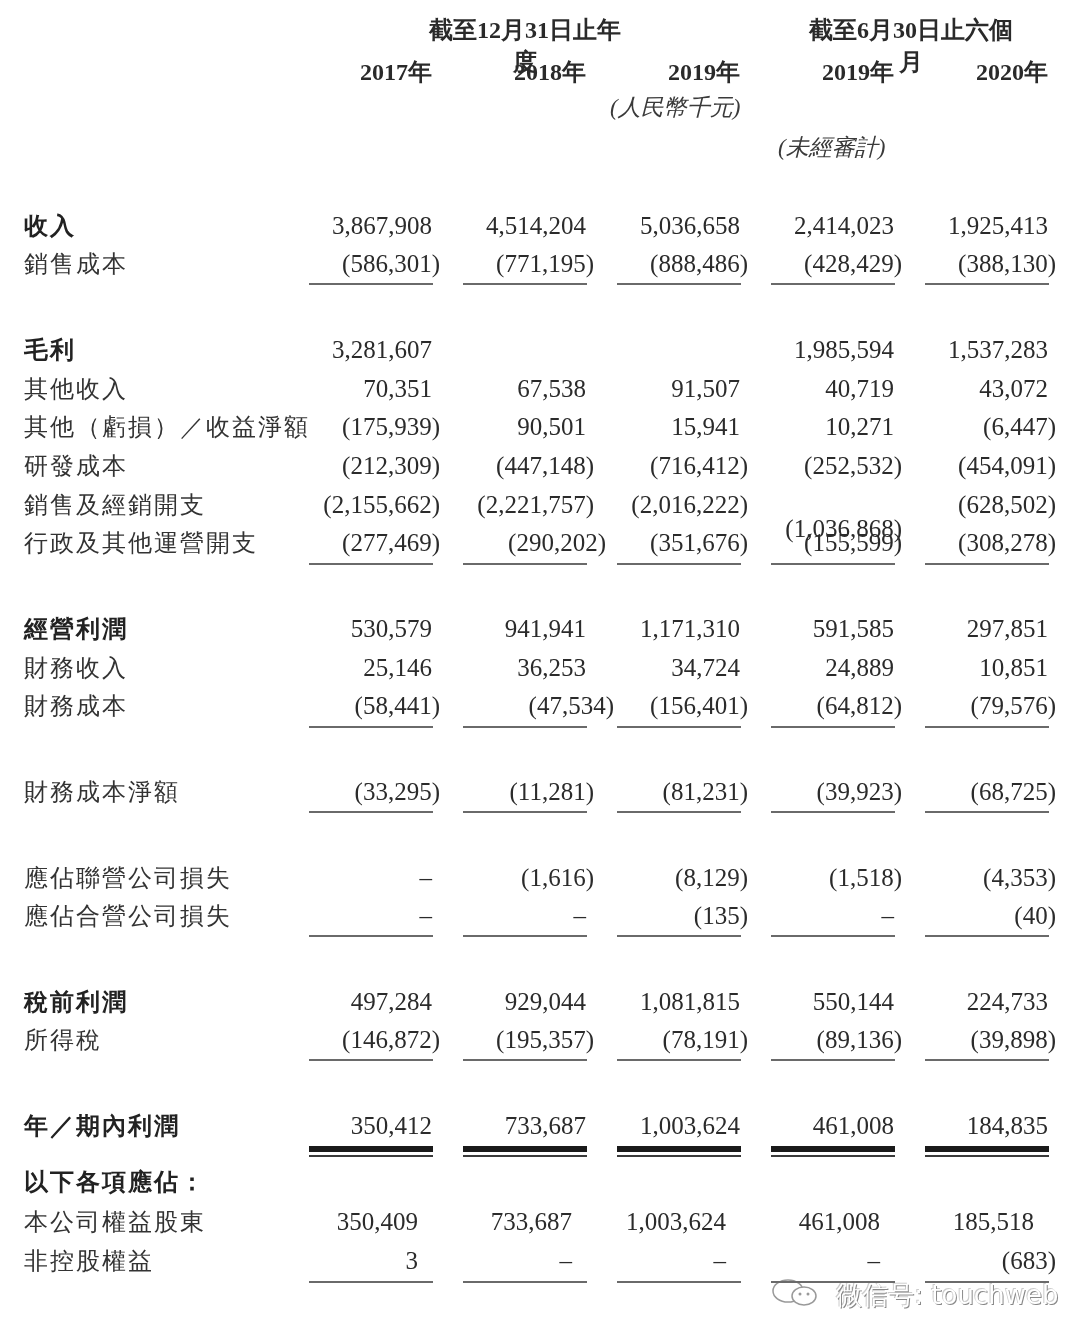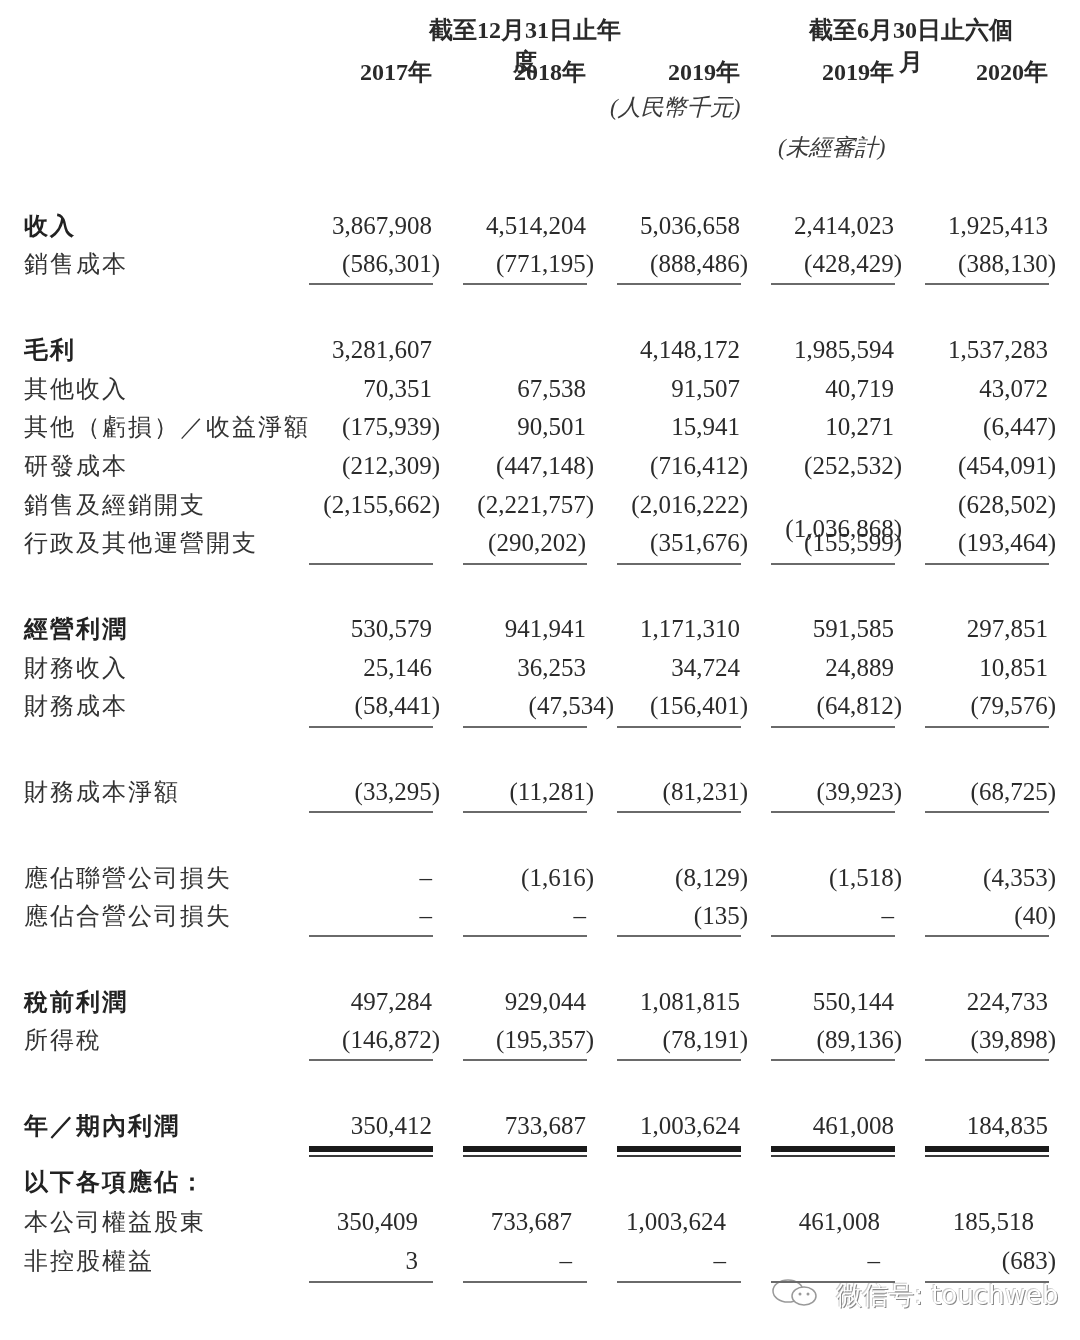--- a/index.html
+++ b/index.html
@@ -73,21 +73,20 @@
       <div class="label">銷售成本</div>
       <div class="cell" style="left: 260px;">(586,301)</div>
       <div class="cell" style="left: 414px;">(771,195)</div>
       <div class="cell" style="left: 568px;">(888,486)</div>
       <div class="cell" style="left: 722px;">(428,429)</div>
       <div class="cell" style="left: 876px;">(388,130)</div>
     </div>
     <div class="row" style="top: 331px;">
       <div class="label bold">毛利</div>
       <div class="cell" style="left: 252px;">3,281,607</div>
-      <div class="cell" style="left: 560px;">4,148,172</div>
       <div class="cell" style="left: 714px;">1,985,594</div>
       <div class="cell" style="left: 868px;">1,537,283</div>
     </div>
     <div class="row" style="top: 370px;">
       <div class="label">其他收入</div>
       <div class="cell" style="left: 252px;">70,351</div>
       <div class="cell" style="left: 406px;">67,538</div>
       <div class="cell" style="left: 560px;">91,507</div>
       <div class="cell" style="left: 714px;">40,719</div>
       <div class="cell" style="left: 868px;">43,072</div>
@@ -111,24 +110,25 @@
     <div class="row" style="top: 486px;">
       <div class="label">銷售及經銷開支</div>
       <div class="cell" style="left: 260px;">(2,155,662)</div>
       <div class="cell" style="left: 414px;">(2,221,757)</div>
       <div class="cell" style="left: 568px;">(2,016,222)</div>
       <div class="cell" style="left: 722px; margin-top: 24px;">(1,036,868)</div>
       <div class="cell" style="left: 876px;">(628,502)</div>
     </div>
     <div class="row" style="top: 524px;">
       <div class="label">行政及其他運營開支</div>
-      <div class="cell" style="left: 406px;">(290,202)</div>
+      <div class="cell" style="left: 260px;">(277,469)</div>
+      <div class="cell" style="left: 426px;">(290,202)</div>
       <div class="cell" style="left: 568px;">(351,676)</div>
       <div class="cell" style="left: 722px;">(155,599)</div>
-      <div class="cell" style="left: 876px;">(193,464)</div>
+      <div class="cell" style="left: 876px;">(308,278)</div>
     </div>
     <div class="row" style="top: 610px;">
       <div class="label bold">經營利潤</div>
       <div class="cell" style="left: 252px;">530,579</div>
       <div class="cell" style="left: 406px;">941,941</div>
       <div class="cell" style="left: 560px;">1,171,310</div>
       <div class="cell" style="left: 714px;">591,585</div>
       <div class="cell" style="left: 868px;">297,851</div>
     </div>
     <div class="row" style="top: 649px;">

